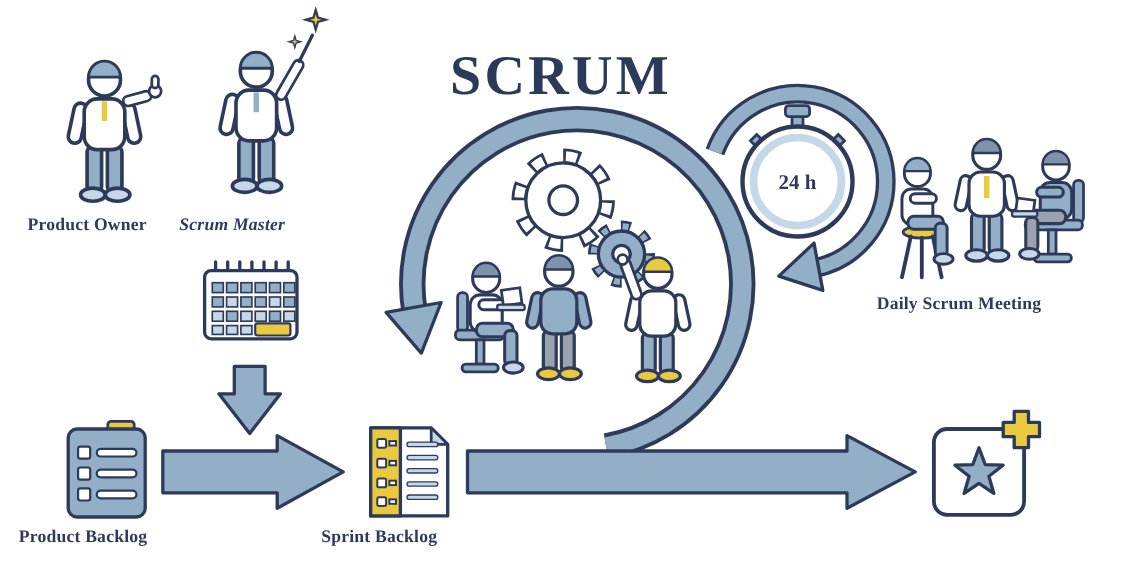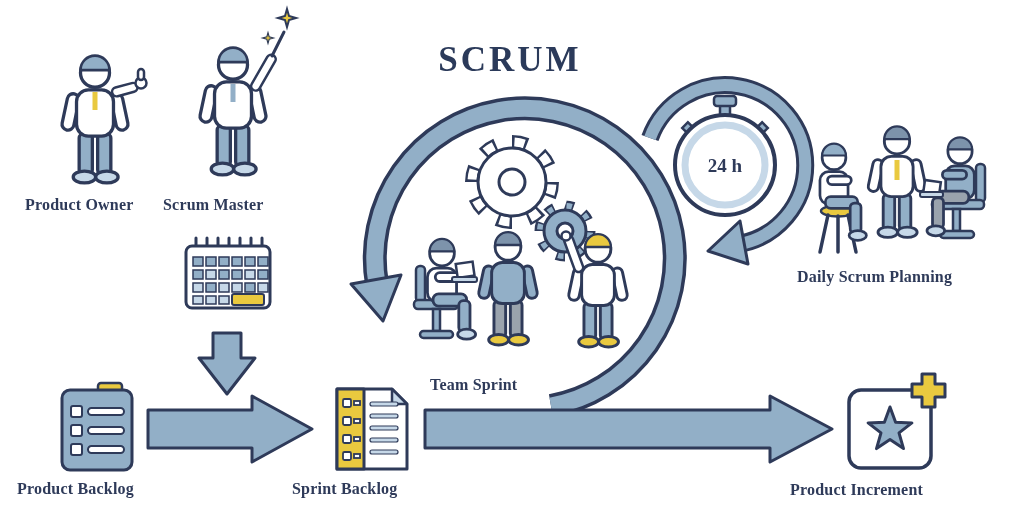--- a/index.html
+++ b/index.html
@@ -6,21 +6,21 @@
   .canvas{
     position:relative;width:1024px;height:512px;background:#ffffff;
     overflow:hidden;font-family:"Liberation Serif",serif;
   }
   .canvas svg{position:absolute;left:0;top:0;}
   .lbl{
     position:absolute;font-weight:bold;font-size:16px;color:#2e3a59;
     text-align:left;letter-spacing:.2px;white-space:nowrap;
   }
   .title{
-    position:absolute;font-weight:bold;font-size:35px;color:#2b3a5a;
+    position:absolute;font-weight:bold;font-size:51px;color:#2b3a5a;
     text-align:center;letter-spacing:3px;
   }
 </style>
 </head>
 <body>
 
 <div class="canvas">
 
 <svg width="1024" height="512" viewBox="0 0 1024 512">
   <defs>
@@ -201,20 +201,18 @@
 
   <g>
     <rect x="849" y="390" width="82" height="78" rx="12" fill="#fff" stroke="#2e3a59" stroke-width="3.5"></rect>
     <path d="M890,407 L895.6,422.3 L911.9,422.9 L899,432.9 L903.5,448.6 L890,439.5 L876.5,448.6 L881,432.9 L868.1,422.9 L884.4,422.3 Z" fill="#92afc7" stroke="#2e3a59" stroke-width="3" stroke-linejoin="round"></path>
     <path d="M 922 374 h 13 v 10 h 10 v 13 h -10 v 10 h -13 v -10 h -10 v -13 h 10 Z" fill="#e9c93f" stroke="#2e3a59" stroke-width="3" stroke-linejoin="round"></path>
   </g>
 </svg>
 
 <div class="title" style="left:400px;top:40px;width:220px;">SCRUM</div>
 <div class="lbl" style="left:25px;top:196px;width:140px;">Product Owner</div>
-<div class="lbl" style="left:163px;top:196px;width:140px;">Scrum Master</div>
+<div class="lbl" style="left:163px;top:196px;width:140px;font-style:italic;">Scrum Master</div>
 <div class="lbl" style="left:17px;top:480px;width:160px;">Product Backlog</div>
 <div class="lbl" style="left:292px;top:480px;width:160px;">Sprint Backlog</div>
-<div class="lbl" style="left:430px;top:376px;width:160px;">Team Sprint</div>
-<div class="lbl" style="left:797px;top:268px;width:200px;">Daily Scrum Planning</div>
-<div class="lbl" style="left:790px;top:481px;width:200px;">Product Increment</div>
+<div class="lbl" style="left:797px;top:268px;width:200px;">Daily Scrum Meeting</div>
 
 </div>
 
 </body></html>

